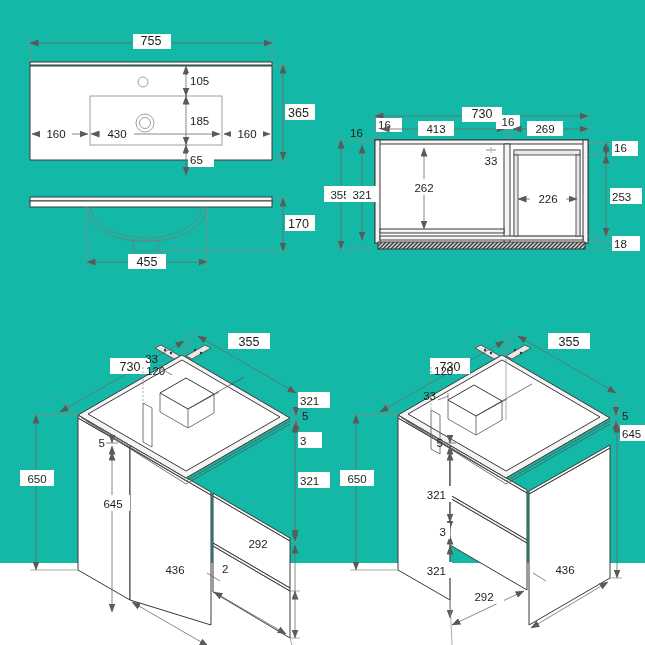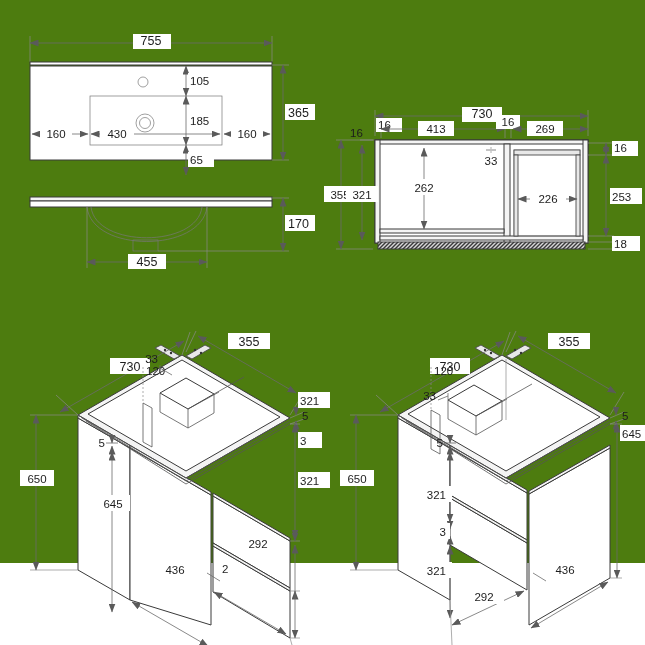--- a/index.html
+++ b/index.html
@@ -1,18 +1,18 @@
 <!DOCTYPE html>
 <html><head>
 <meta charset="utf-8">
 <style>
   html,body{margin:0;padding:0;background:#ffffff;}
   body{width:645px;height:645px;overflow:hidden;
        font-family:"Liberation Sans","DejaVu Sans",sans-serif;}
-  #sheet{position:relative;width:645px;height:563px;background:#4d7c0f;}
+  #sheet{position:relative;width:645px;height:563px;background:#14b8a6;}
   svg{display:block;}
   .ln2{stroke:#555;stroke-width:.8;fill:none;}
   .thin{stroke:#777;stroke-width:.7;fill:none;}
   .dim{stroke:#6b6b6b;stroke-width:.8;fill:none;}
   .ext{stroke:#8a8a8a;stroke-width:.7;fill:none;}
   .dash{stroke:#8a8a8a;stroke-width:.7;fill:none;stroke-dasharray:2 2;}
   .face{fill:#ffffff;stroke:#3a3a3a;stroke-width:1;}
   .edge{fill:#f4f4f4;stroke:#3a3a3a;stroke-width:1;}
   .edge2{fill:#e8e8e8;stroke:#4a4a4a;stroke-width:.9;}
   .txt{font-family:"Liberation Sans","DejaVu Sans",sans-serif;

